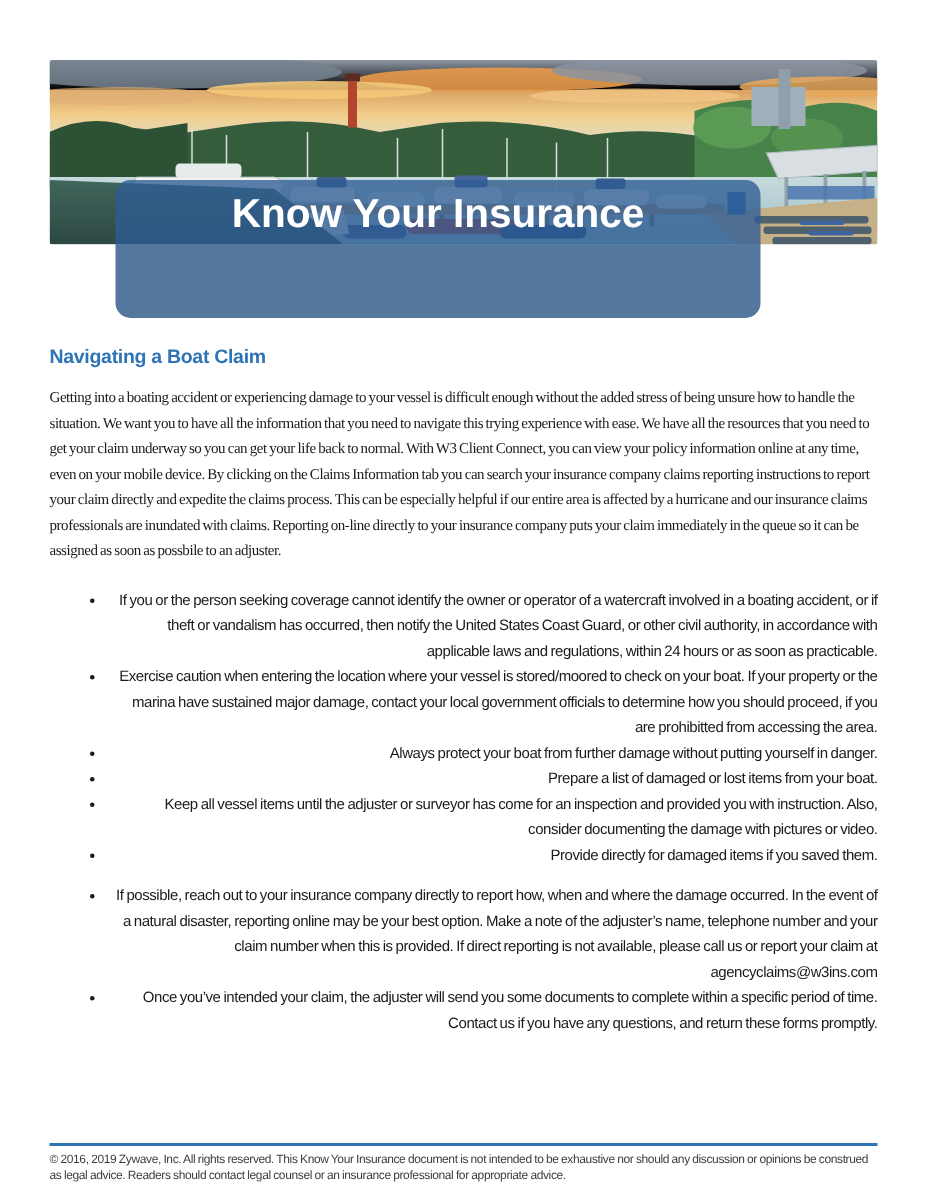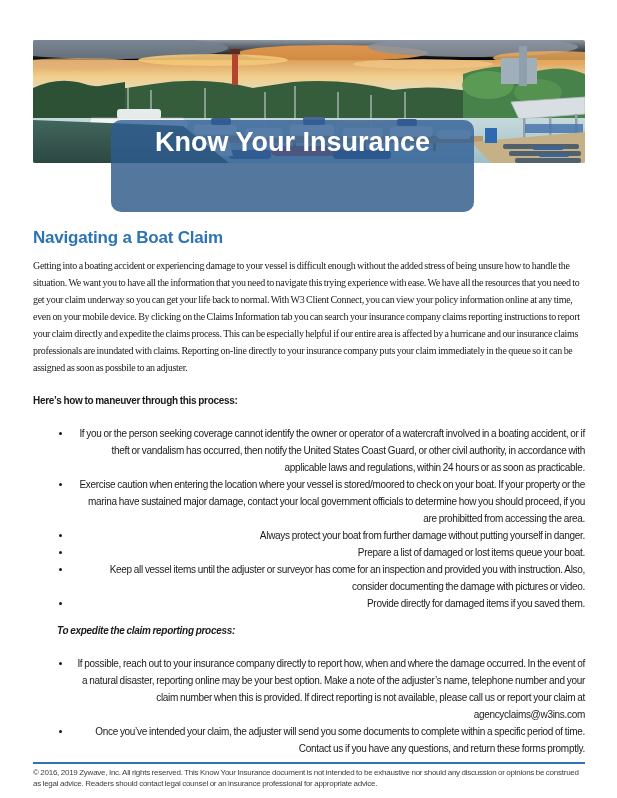--- a/index.html
+++ b/index.html
@@ -11,21 +11,21 @@
     overflow:hidden;
   }
   
   .photo{
     position:absolute;left:33px;top:40px;width:552px;height:123px;
     border-radius:2px;overflow:hidden;
   }
   .photo svg{display:block;width:100%;height:100%;}
   
   .banner{
-    position:absolute;left:111px;top:120px;width:363px;height:92px;
+    position:absolute;left:77px;top:120px;width:430px;height:92px;
     border-radius:10px;
     background:linear-gradient(to bottom,
       rgba(45,92,148,0.78) 0px, rgba(45,92,148,0.78) 43px,
       #54779E 43px, #54779E 100%);
     text-align:center;color:#ffffff;
   }
   .banner-title{
     margin-top:5px;font-size:27px;font-weight:bold;letter-spacing:0;
     line-height:34px;
   }
@@ -34,21 +34,21 @@
   .banner-courtesy .bold{font-weight:bold;}
   
   .content{
     position:absolute;left:33px;top:228px;width:552px;
     color:#1a1a1a;
     font-size:10px;line-height:17px;
     letter-spacing:-0.3px;word-spacing:-0.5px;
   }
   .content h1{
     margin:0 0 9px 0;
-    font-size:17px;line-height:20px;font-weight:bold;
+    font-size:13px;line-height:20px;font-weight:bold;
     color:#2E74B5;letter-spacing:-0.2px;word-spacing:0;
   }
   .intro{margin:0 0 16px 0;font-family:Liberation Serif, serif;}
   .process-intro{margin:0 0 16px 0;font-weight:bold;}
   ul.bullets{margin:0 0 10px 0;padding:0 0 0 39px;list-style:disc;}
   ul.bullets li{margin:0;padding:0 0 0 2px;text-align:right;}
   ul.bullets.last{margin-bottom:0;}
   .expedite-heading{
     margin:6px 0 16px 24px;font-weight:bold;font-style:italic;
   }
@@ -167,30 +167,28 @@
     </svg>
   </div>
 
   <div class="banner">
     <div class="banner-title">Know Your Insurance</div>
   </div>
 
   <div class="content">
     <h1>Navigating a Boat Claim</h1>
     <p class="intro">Getting into a boating accident or experiencing damage to your vessel is difficult enough without the added stress of being unsure how to handle the situation.  We want you to have all the information that you need to navigate this trying experience with ease.  We have all the resources that you need to get your claim underway so you can get your life back to normal.  With W3 Client Connect, you can view your policy information online at any time, even on your mobile device.  By clicking on the Claims Information tab you can search your insurance company claims reporting instructions to report your claim directly and expedite the claims process.  This can be especially helpful if our entire area is affected by a hurricane and our insurance claims professionals are inundated with claims.  Reporting on-line directly to your insurance company puts your claim immediately in the queue so it can be assigned as soon as possbile to an adjuster.</p>
-    <p class="process-intro">Here’s how to maneuver through this process:</p>
     <ul class="bullets">
         <li>If you or the person seeking coverage cannot identify the owner or operator of a watercraft involved in a boating accident, or if theft or vandalism has occurred, then notify the United States Coast Guard, or other civil authority, in accordance with applicable laws and regulations, within 24 hours or as soon as practicable.</li>
         <li>Exercise caution when entering the location where your vessel is stored/moored to check on your boat. If your property or the marina have sustained major damage, contact your local government officials to determine how you should proceed, if you are prohibitted from accessing the area.</li>
         <li>Always protect your boat from further damage without putting yourself in danger.</li>
-        <li>Prepare a list of damaged or lost items queue your boat.</li>
+        <li>Prepare a list of damaged or lost items from your boat.</li>
         <li>Keep all vessel items until the adjuster or surveyor has come for an inspection and provided you with instruction. Also, consider documenting the damage with pictures or video.</li>
         <li>Provide directly for damaged items if you saved them.</li>
       </ul>
-    <p class="expedite-heading">To expedite the claim reporting process:</p>
     <ul class="bullets last">
         <li>If possible, reach out to your insurance company directly to report how, when and where the damage occurred. In the event of a natural disaster, reporting online may be your best option.  Make a note of the adjuster’s name, telephone number and your claim number when this is provided.  If direct reporting is not available, please call us or report your claim at agencyclaims@w3ins.com</li>
         <li>Once you’ve intended your claim, the adjuster will send you some documents to complete within a specific period of time. Contact us if you have any questions, and return these forms promptly.</li>
       </ul>
   </div>
 
   <div class="footer">
     <div class="footer-rule"></div>
     <div class="footer-text">© 2016, 2019 Zywave, Inc. All rights reserved. This Know Your Insurance document is not intended to be exhaustive nor should any discussion or opinions be construed as legal advice. Readers should contact legal counsel or an insurance professional for appropriate advice.</div>
   </div>

